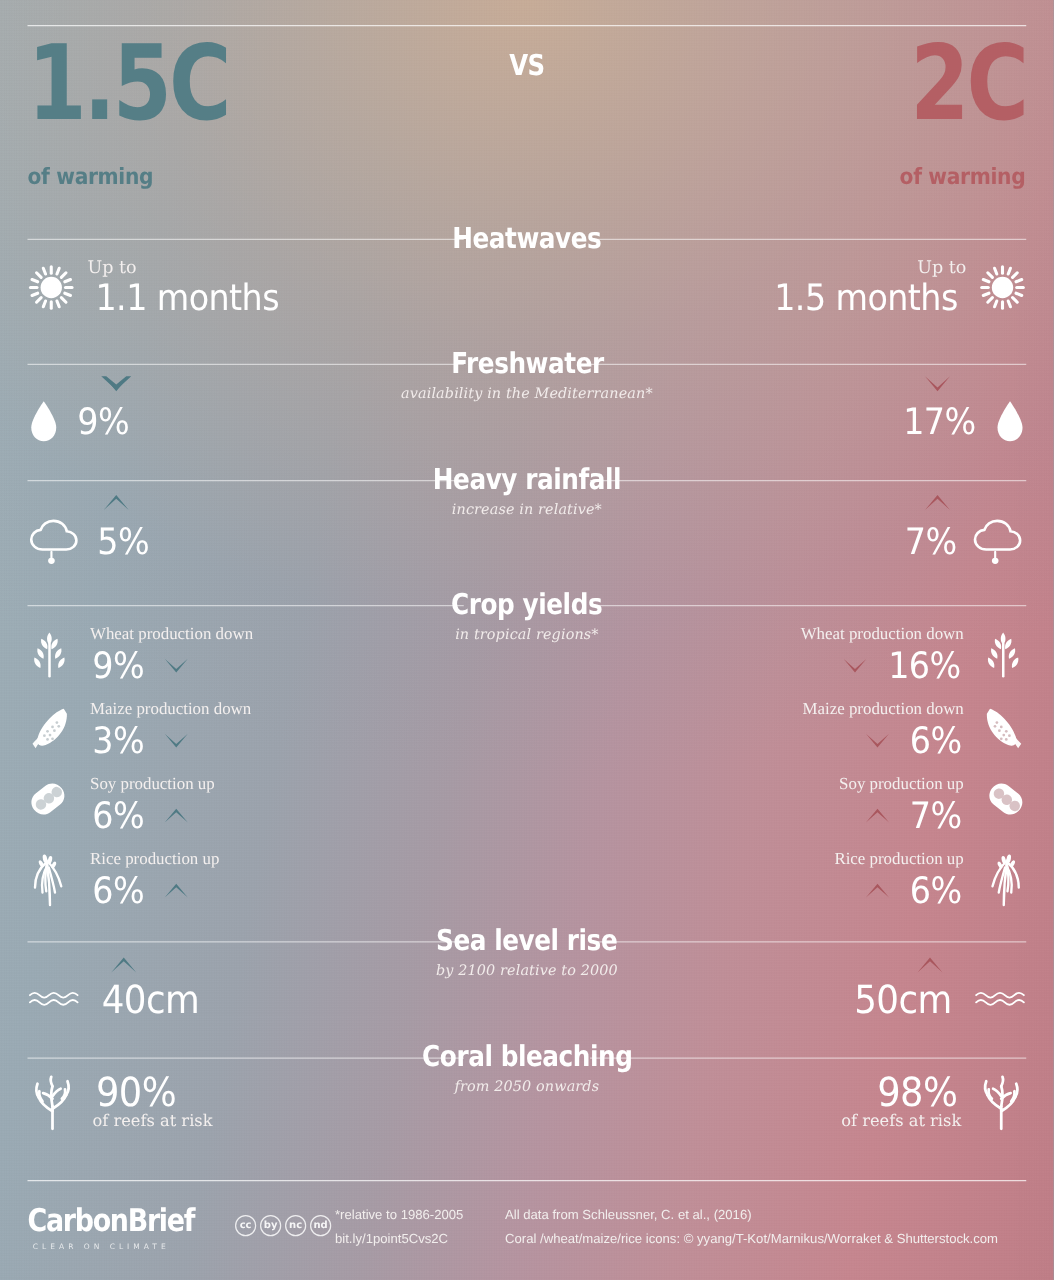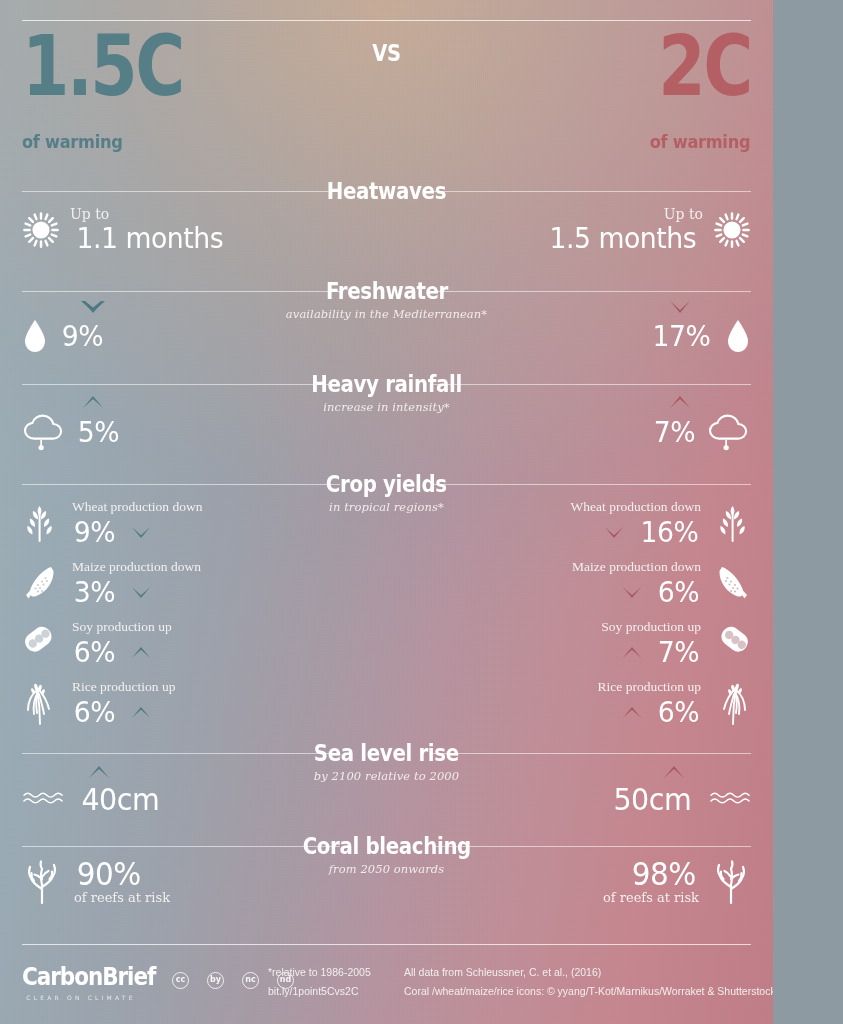--- a/index.html
+++ b/index.html
@@ -5,21 +5,21 @@
   html, body {
     margin: 0;
     padding: 0;
     background: #8e9aa2;
   }
   body {
     font-family: "Liberation Sans", sans-serif;
   }
   #page {
     position: relative;
-    width: 773px;
+    width: 843px;
     height: 1024px;
     overflow: hidden;
     color: #ffffff;
     background:
       radial-gradient(115% 85% at 50% 0%, rgba(201,173,151,0.95) 0%, rgba(188,166,152,0.45) 32%, rgba(150,150,158,0.10) 58%, rgba(140,145,155,0) 72%),
       linear-gradient(100deg,
         #9fb0b7 0%,
         #9aaab4 16%,
         #9ca3ad 32%,
         #a79ba5 46%,
@@ -198,23 +198,23 @@
     font-family: "DejaVu Sans", sans-serif;
     font-size: 6px;
     letter-spacing: 3.2px;
     color: rgba(255,255,255,0.75);
     margin-top: 3px;
     text-align: center;
     width: 118px;
   }
   .cc-icons {
     position: absolute;
-    left: 172px; top: 972px;
+    left: 188px; top: 972px;
     display: flex;
-    gap: 18px;
+    gap: 3px;
   }
   .cc-badge {
     width: 15px; height: 15px;
     border: 1.2px solid rgba(255,255,255,0.82);
     border-radius: 50%;
     color: rgba(255,255,255,0.9);
     font-family: "DejaVu Sans", sans-serif;
     font-size: 8px;
     line-height: 14px;
     text-align: center;
@@ -364,21 +364,21 @@
             <path d="M13 2 C13 2 3 16 3 23 C3 29.5 7.6 34 13 34 C18.4 34 23 29.5 23 23 C23 16 13 2 13 2 Z" fill="#fff"></path>
           </svg>
         </span>
       </div>
     </div>
 
     <div class="sec-head" style="top:371px">
       <div class="rule-l"></div>
       <div class="rule-r"></div>
       <span class="sec-title">Heavy rainfall</span>
-      <span class="sec-sub">increase in intensity*</span>
+      <span class="sec-sub">increase in relative*</span>
     </div>
 
     <div class="row left-block" style="top:395px">
       <div style="margin-left:58px">
         <span class="chev">
           <svg width="26" height="14" viewBox="0 0 26 14">
               <path d="M3 13 L13 4 L23 13 L13 1 Z" fill="#4f7a84"></path>
             </svg>
         </span>
       </div>

